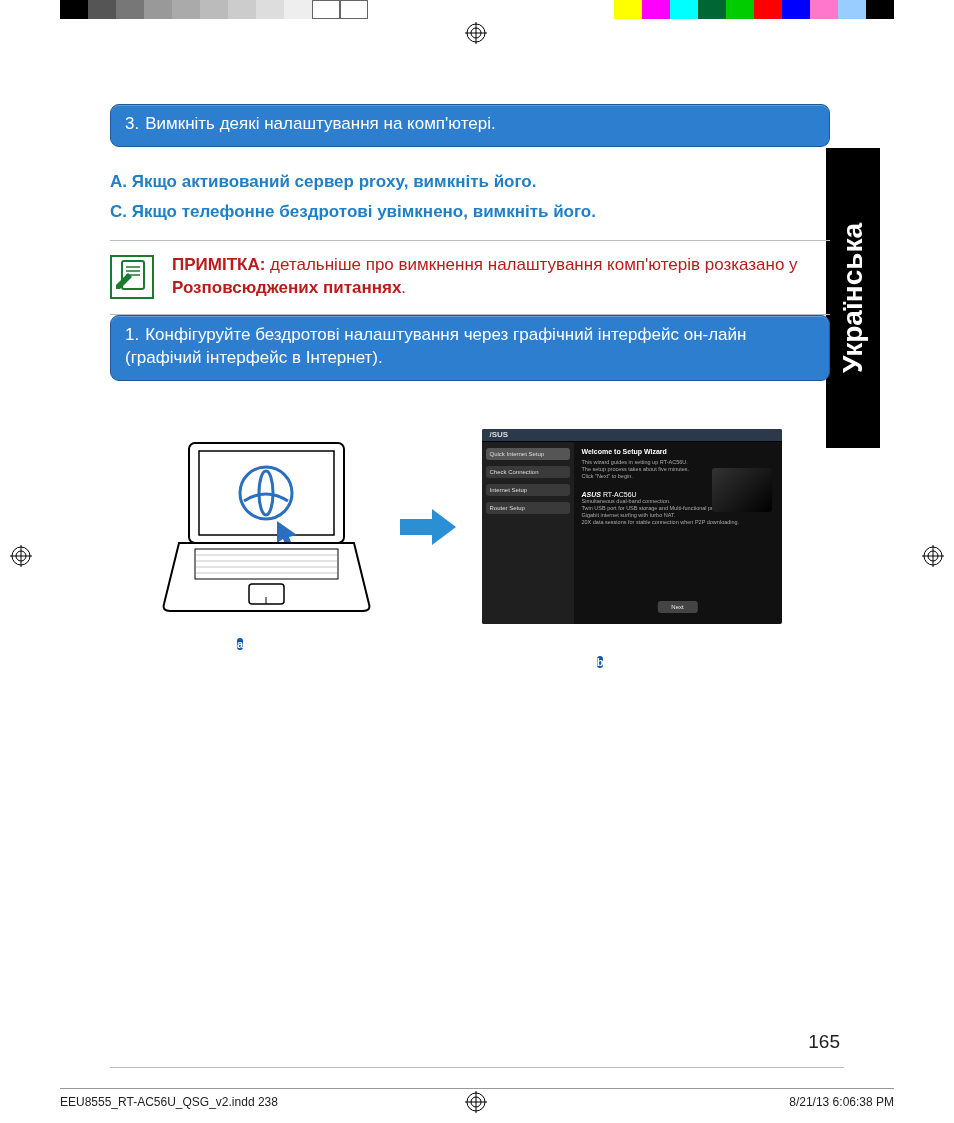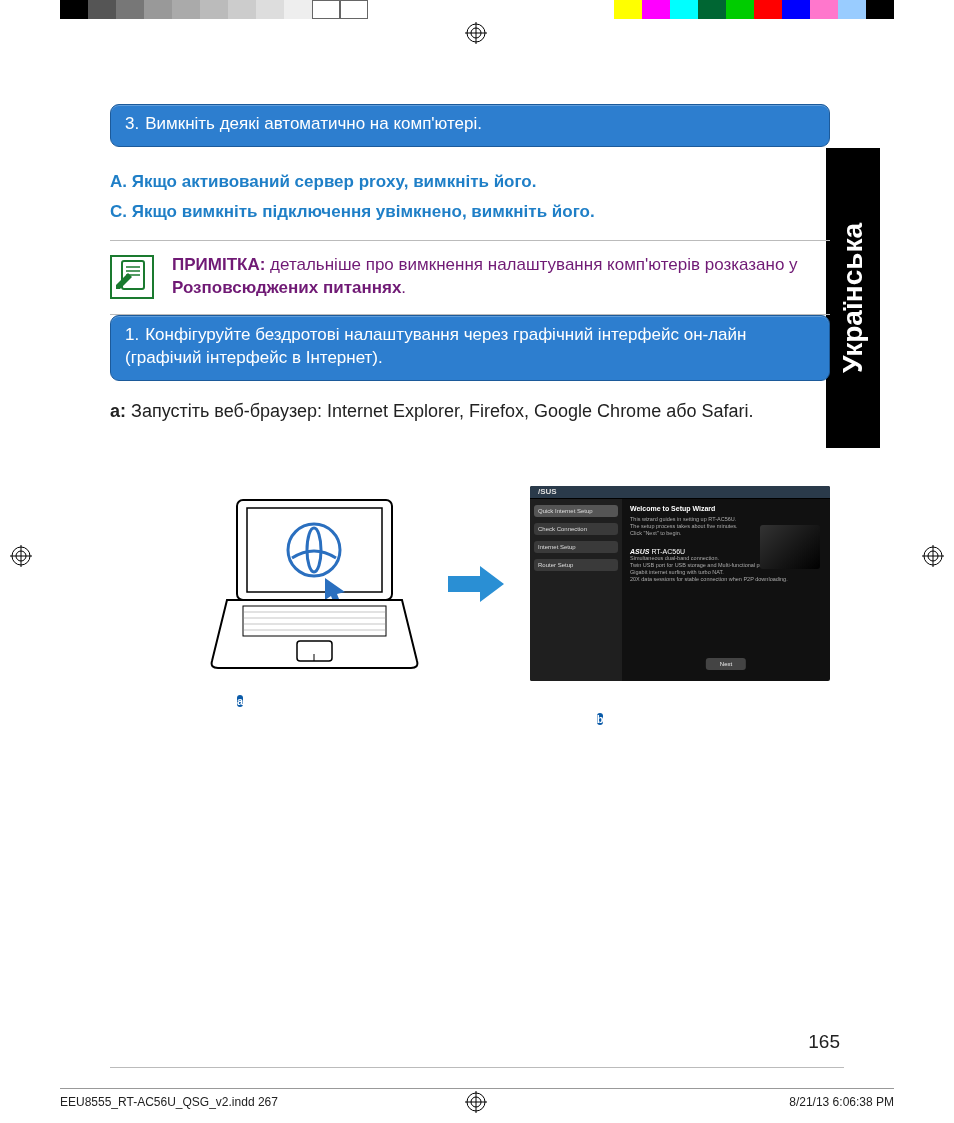--- a/index.html
+++ b/index.html
@@ -14,27 +14,27 @@
   .regmark{position:absolute;width:22px;height:22px}
   .regmark svg{display:block}
   
   .content{position:absolute;left:110px;top:104px;width:720px}
   .bluebox{background:#2d7ecf;border:1px solid #1c5a9a;border-radius:9px;color:#fff;padding:8px 14px 10px 14px;font-size:17px;line-height:1.35;box-shadow:inset 0 1px 0 rgba(255,255,255,.25)}
   .bluebox .num{margin-right:6px}
   .sub-list{margin:22px 0 0 0;font-size:17px;line-height:1.55;color:#1f7fc7;font-weight:700}
   .sub-list .row{margin-bottom:4px}
   .notewrap{display:flex;align-items:flex-start;margin-top:12px}
   .noteicon{flex:0 0 44px;height:44px;margin-right:18px;margin-top:2px}
-  .notetext{flex:1;font-size:17px;line-height:1.4;color:#701a75}
+  .notetext{flex:1;font-size:17px;line-height:1.4;color:#b91c1c}
   .notetext b{font-weight:700}
   .hr{border:none;border-top:1px solid #bbb;margin:14px 0 0 0}
   .section-title{margin:48px 0 20px 0;font-size:28px;font-weight:700;color:#2d7ecf;text-shadow:1px 1px 0 #c7c7c7}
   .step-a{margin-top:20px;font-size:18px;color:#222}
   .step-a b{font-weight:700}
-  .figures{margin-top:64px;display:flex;align-items:center;justify-content:flex-end;gap:24px}
+  .figures{margin-top:48px;display:flex;align-items:center;justify-content:center;gap:24px}
   .laptop{width:215px;height:175px}
   .arrow{width:60px;height:40px}
   .wizard{width:300px;height:195px;background:#111;border-radius:2px;position:relative;overflow:hidden;color:#fff;font-size:7px}
   .wizard .topbar{height:12px;background:#2a3a4a;border-bottom:1px solid #000}
   .wizard .asus{position:absolute;left:8px;top:1px;font-weight:700;font-size:8px;color:#ddd}
   .wizard .body{display:flex;height:calc(100% - 12px)}
   .wizard .side{width:84px;background:#1f1f1f;padding:6px 4px;display:flex;flex-direction:column;gap:6px}
   .wizard .side .item{background:#3a3a3a;border-radius:3px;padding:3px 4px;font-size:6px;color:#ddd;white-space:nowrap;overflow:hidden}
   .wizard .side .item.first{background:#555}
   .wizard .main{flex:1;padding:6px 8px;position:relative}
@@ -121,26 +121,26 @@
       </svg>
   </div>
 
   <div class="langtab">
     <span>Українська</span>
   </div>
 
   <div class="content">
 
     <div class="bluebox">
-      <span class="num">3.</span><span>Вимкніть деякі автоматично на комп'ютері.</span>
+      <span class="num">3.</span><span>Вимкніть деякі налаштування на комп'ютері.</span>
     </div>
 
     <div class="sub-list">
       <div class="row">A.   Якщо активований сервер proxy, вимкніть його.</div>
-      <div class="row">C. Якщо вимкніть підключення увімкнено, вимкніть його.</div>
+      <div class="row">C. Якщо телефонне бездротові увімкнено, вимкніть його.</div>
     </div>
 
     <hr class="hr">
 
     <div class="notewrap">
       <div class="noteicon">
         <svg width="44" height="44" viewBox="0 0 44 44">
           <rect x="1" y="1" width="42" height="42" fill="#fff" stroke="#1a7a2f" stroke-width="2"></rect>
           <rect x="12" y="6" width="22" height="28" rx="2" fill="#fff" stroke="#1a7a2f" stroke-width="2"></rect>
           <line x1="16" y1="12" x2="30" y2="12" stroke="#1a7a2f" stroke-width="1.5"></line>
@@ -154,23 +154,20 @@
       </div>
     </div>
 
     <hr class="hr">
 
 
     <div class="bluebox">
       <span class="num">1.</span><span>Конфігуруйте бездротові налаштування через графічний інтерфейс он-лайн (графічий інтерфейс в Інтернет).</span>
     </div>
 
-    <div class="step-a">
-      <b>a:</b><span>  Запустіть веб-браузер: Internet Explorer, Firefox, Google Chrome або  Safari.</span>
-    </div>
 
     <div class="figures">
 
       <div class="laptop">
         <svg width="215" height="175" viewBox="0 0 215 175">
           <rect x="30" y="4" width="155" height="100" rx="6" fill="#fff" stroke="#000" stroke-width="2"></rect>
           <rect x="40" y="12" width="135" height="84" fill="#fff" stroke="#000" stroke-width="1.5"></rect>
           <circle cx="107" cy="54" r="26" fill="#fff" stroke="#2a6fbf" stroke-width="3"></circle>
           <ellipse cx="107" cy="54" rx="7" ry="22" fill="none" stroke="#2a6fbf" stroke-width="3"></ellipse>
           <path d="M85 62 Q107 48 129 62" fill="none" stroke="#2a6fbf" stroke-width="3"></path>
@@ -228,17 +225,17 @@
       <div style="width:300px;text-align:center;margin-top:18px"><span class="cap">b</span></div>
     </div>
 
   </div>
 
   <div class="footline"></div>
   <div class="pgnum">165</div>
 
   <div class="hr-bot-outer"></div>
   <div class="footer">
-    <span>EEU8555_RT-AC56U_QSG_v2.indd   267</span>
+    <span>EEU8555_RT-AC56U_QSG_v2.indd   238</span>
     <span>8/21/13   6:06:38 PM</span>
   </div>
 
 </div>
 
 </body></html>

